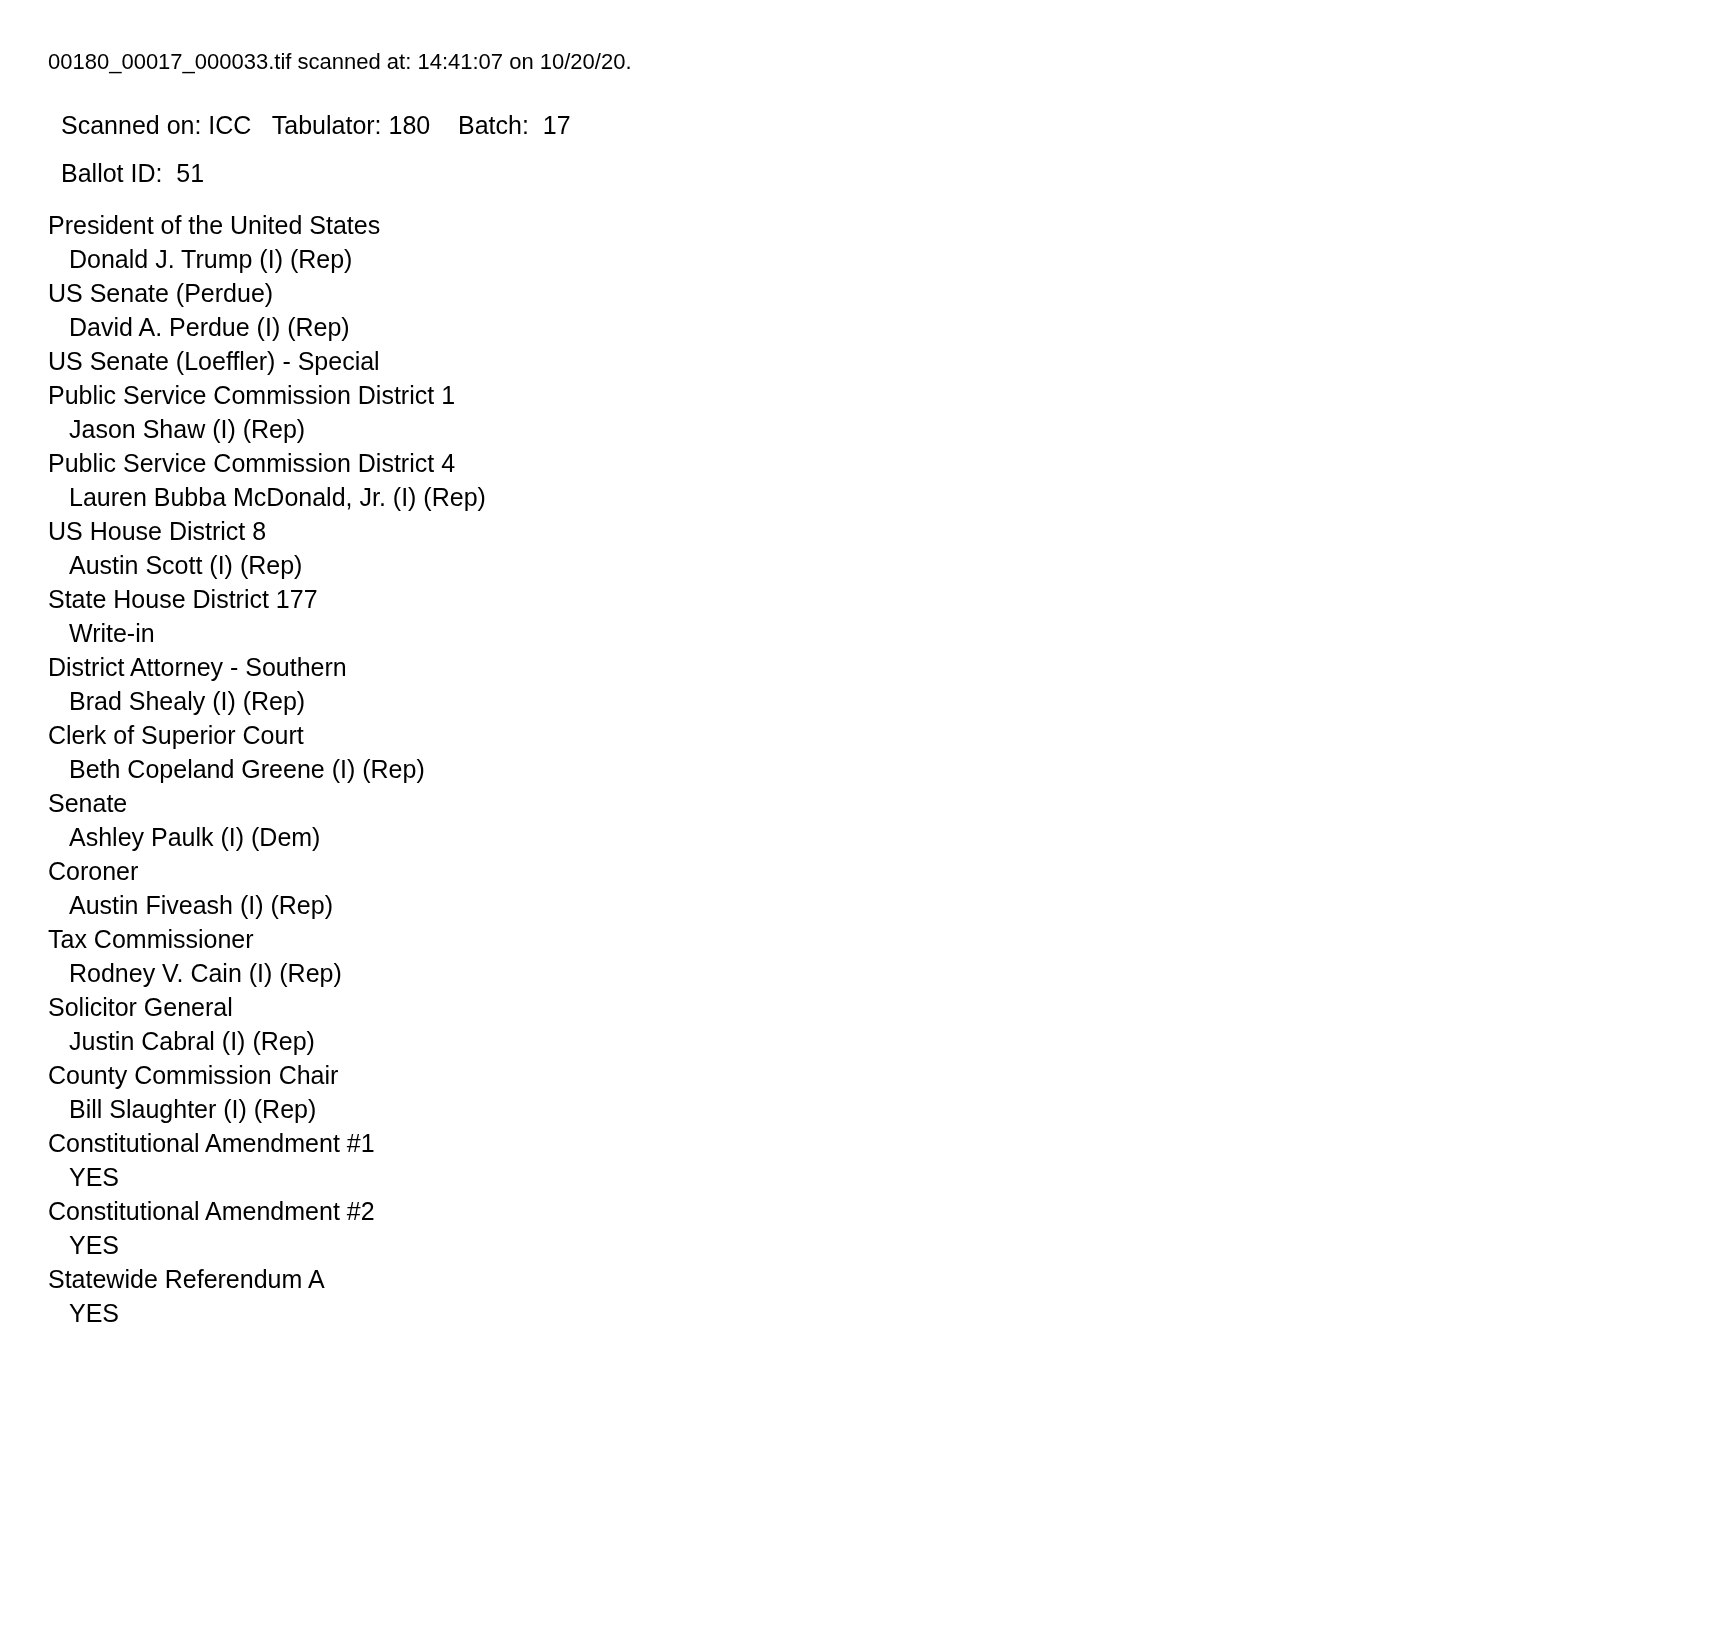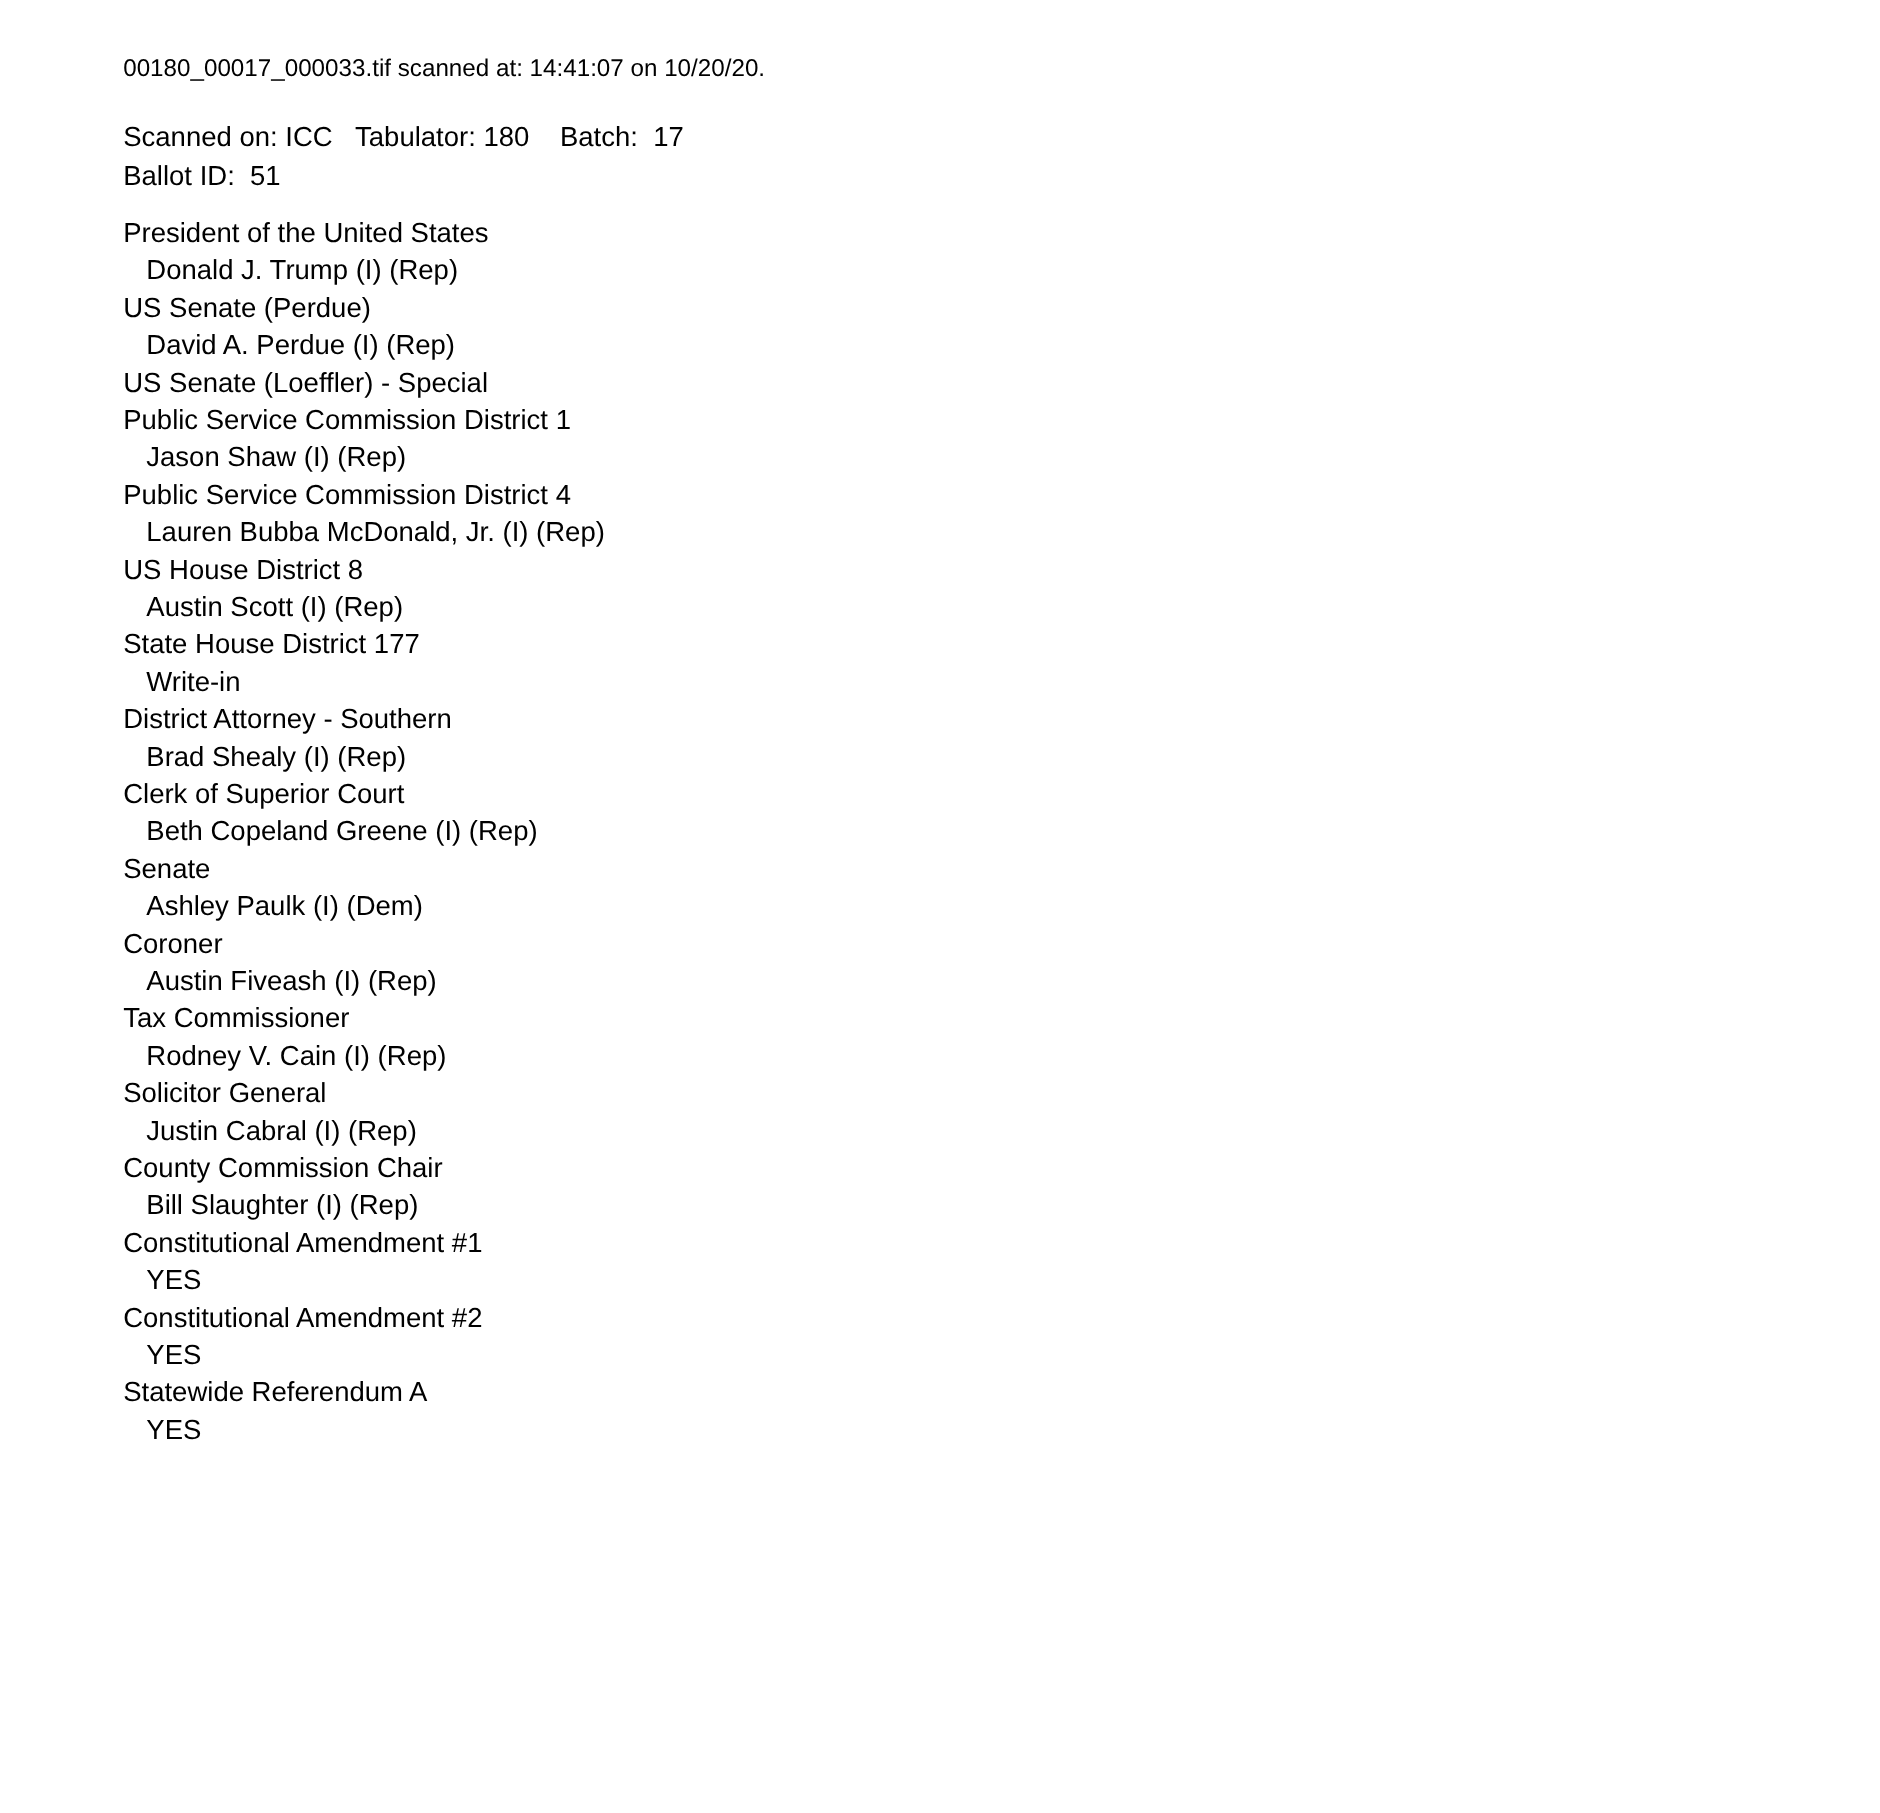--- a/index.html
+++ b/index.html
@@ -9,33 +9,33 @@
   }
   body {
     width: 1709px;
     height: 1648px;
     overflow: hidden;
     font-family: "Liberation Sans", sans-serif;
     color: #000000;
     -webkit-font-smoothing: antialiased;
   }
   .page {
-    padding: 48px 40px 0 112px;
+    padding: 48px 40px 0 48px;
   }
   .scan-line {
     font-size: 22px;
     line-height: 28px;
     margin: 0 0 32px 0;
     white-space: pre-wrap;
   }
   .scan-info,
   .ballot-id {
     font-size: 25px;
     line-height: 35px;
-    margin: 0;
+    margin: 13px;
     white-space: pre-wrap;
   }
   .contest-list {
     margin-top: 17px;
   }
   .contest-office,
   .contest-selection {
     font-size: 25px;
     line-height: 34px;
     white-space: pre-wrap;

